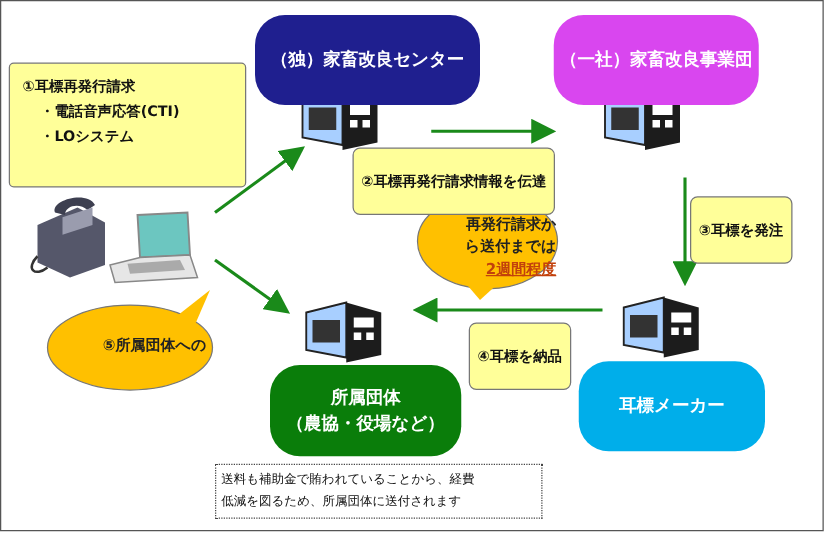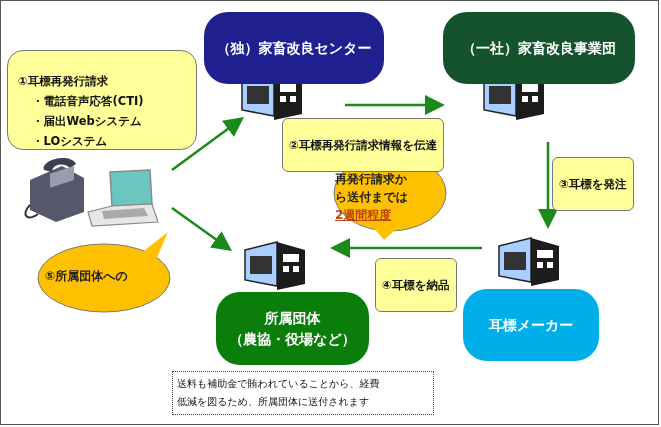--- a/index.html
+++ b/index.html
@@ -4,36 +4,36 @@
 <style>
   html, body { margin: 0; padding: 0; background: #fff; }
   body { width: 661px; height: 427px; position: relative; overflow: hidden;
          font-family: "DejaVu Sans", sans-serif; }
   .frame { position: absolute; left: 0; top: 0; width: 659px; height: 425px;
            border: 1px solid #555; box-sizing: border-box; }
   .box { position: absolute; border-radius: 24px; color: #fff; font-weight: bold;
          display: flex; align-items: center; justify-content: center; text-align: center;
          font-size: 14px; line-height: 1.5; }
   .box-center { left: 204px; top: 12px; width: 180px; height: 72px; background: #1f1f8f; }
-  .box-assoc { left: 443px; top: 12px; width: 192px; height: 72px; background: #14532d; }
+  .box-assoc { left: 443px; top: 12px; width: 164px; height: 72px; background: #d946ef; }
   .box-group { left: 216px; top: 292px; width: 153px; height: 73px; background: #0a7d0a; }
-  .box-maker { left: 463px; top: 289px; width: 136px; height: 72px; background: #00aeea; }
+  .box-maker { left: 463px; top: 289px; width: 149px; height: 72px; background: #00aeea; }
   .callout { position: absolute; background: #ffff99; border: 1px solid #777; border-radius: 6px;
              font-size: 11.5px; font-weight: bold; color: #111; padding: 16px 6px; line-height: 20px; }
-  .callout-big { left: 7px; top: 50px; width: 190px; height: 100px; border-radius: 16px;
-                 background: #ffff99; padding: 20px 10px; box-sizing: border-box; line-height: 20px; }
+  .callout-big { left: 7px; top: 50px; width: 190px; height: 100px; border-radius: 4px;
+                 background: #ffff99; padding: 8px 10px; box-sizing: border-box; line-height: 20px; }
   .callout-big div { white-space: nowrap; }
   .indent { padding-left: 14px; }
   .c2 { left: 282px; top: 118px; }
   .c3 { left: 552px; top: 157px; }
   .c4 { left: 375px; top: 258px; }
   .note { position: absolute; left: 172px; top: 371px; width: 262px; height: 44px;
           border: 1px dotted #444; font-size: 10px; color: #111; padding: 3px 4px;
           box-sizing: border-box; line-height: 18px; white-space: nowrap; }
-  .bubble-text { position: absolute; text-align: left; font-size: 12px; font-weight: bold; color: #222; line-height: 18px; }
+  .bubble-text { position: absolute; text-align: right; font-size: 12px; font-weight: bold; color: #222; line-height: 18px; }
   .bt1 { left: 335px; top: 170px; width: 110px; }
   .bt5 { left: 45px; top: 267px; width: 120px; }
   .red { color: #c2410c; text-decoration: underline; }
   svg.layer { position: absolute; left: 0; top: 0; }
   .bldg { position: absolute; width: 64px; height: 52px; }
 </style>
 </head>
 <body>
 
 <div class="frame"></div>
@@ -119,21 +119,20 @@
     <div>（農協・役場など）</div>
   </div>
 </div>
 <div class="box box-maker">
   <span>耳標メーカー</span>
 </div>
 
 <div class="callout callout-big">
   <div>①耳標再発行請求</div>
   <div class="indent">・電話音声応答(CTI)</div>
-  <div class="indent">・届出Webシステム</div>
   <div class="indent">・LOシステム</div>
 </div>
 <div class="callout c2">②耳標再発行請求情報を伝達</div>
 <div class="callout c3">③耳標を発注</div>
 <div class="callout c4">④耳標を納品</div>
 
 <div class="bubble-text bt1">
   <div>再発行請求か</div>
   <div>ら送付までは</div>
   <div class="red">2週間程度</div>

